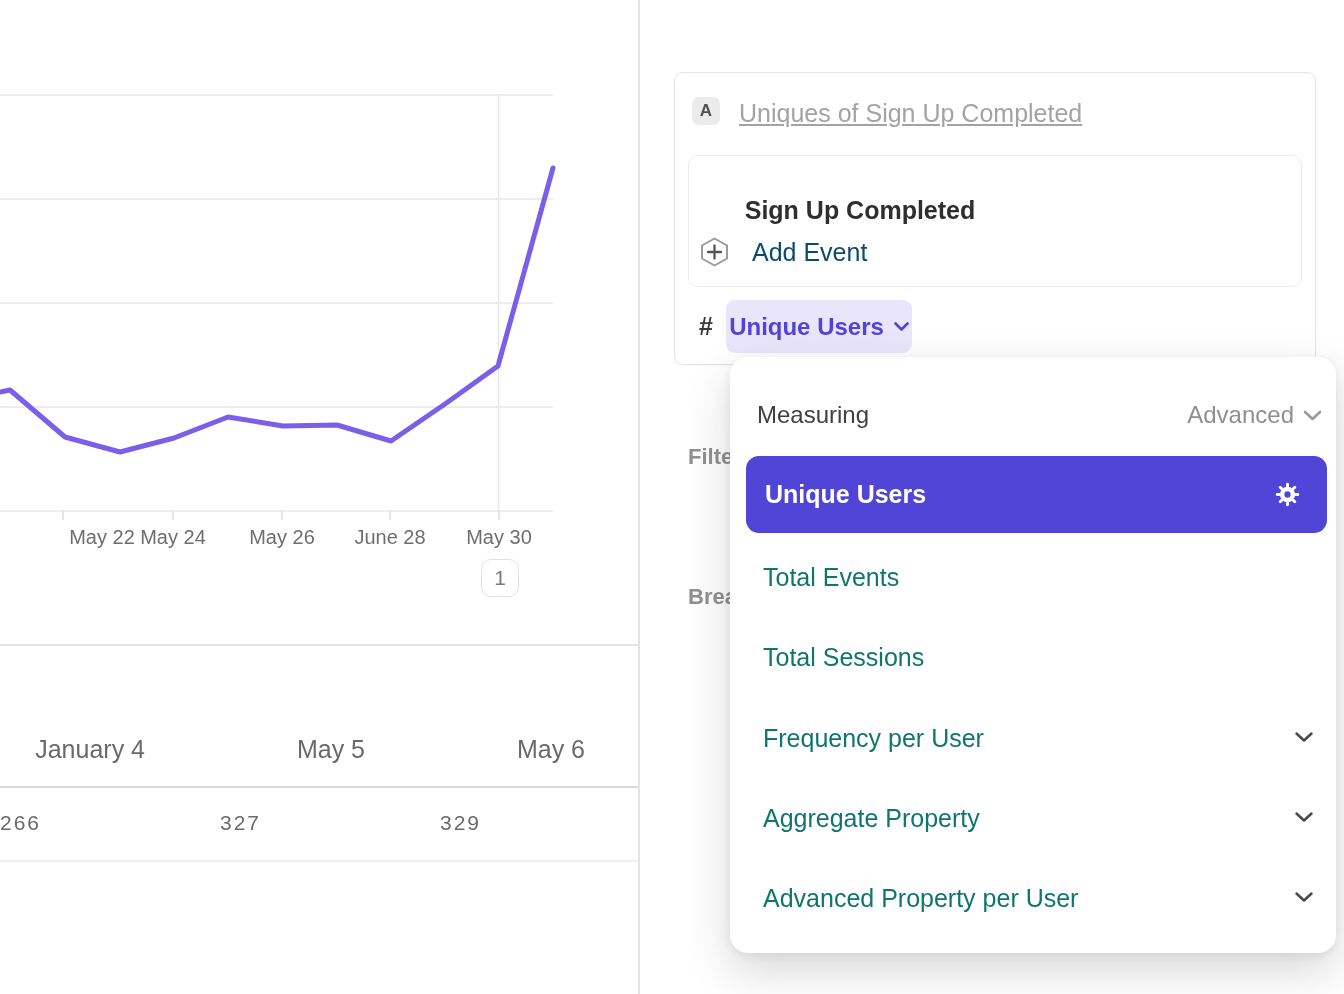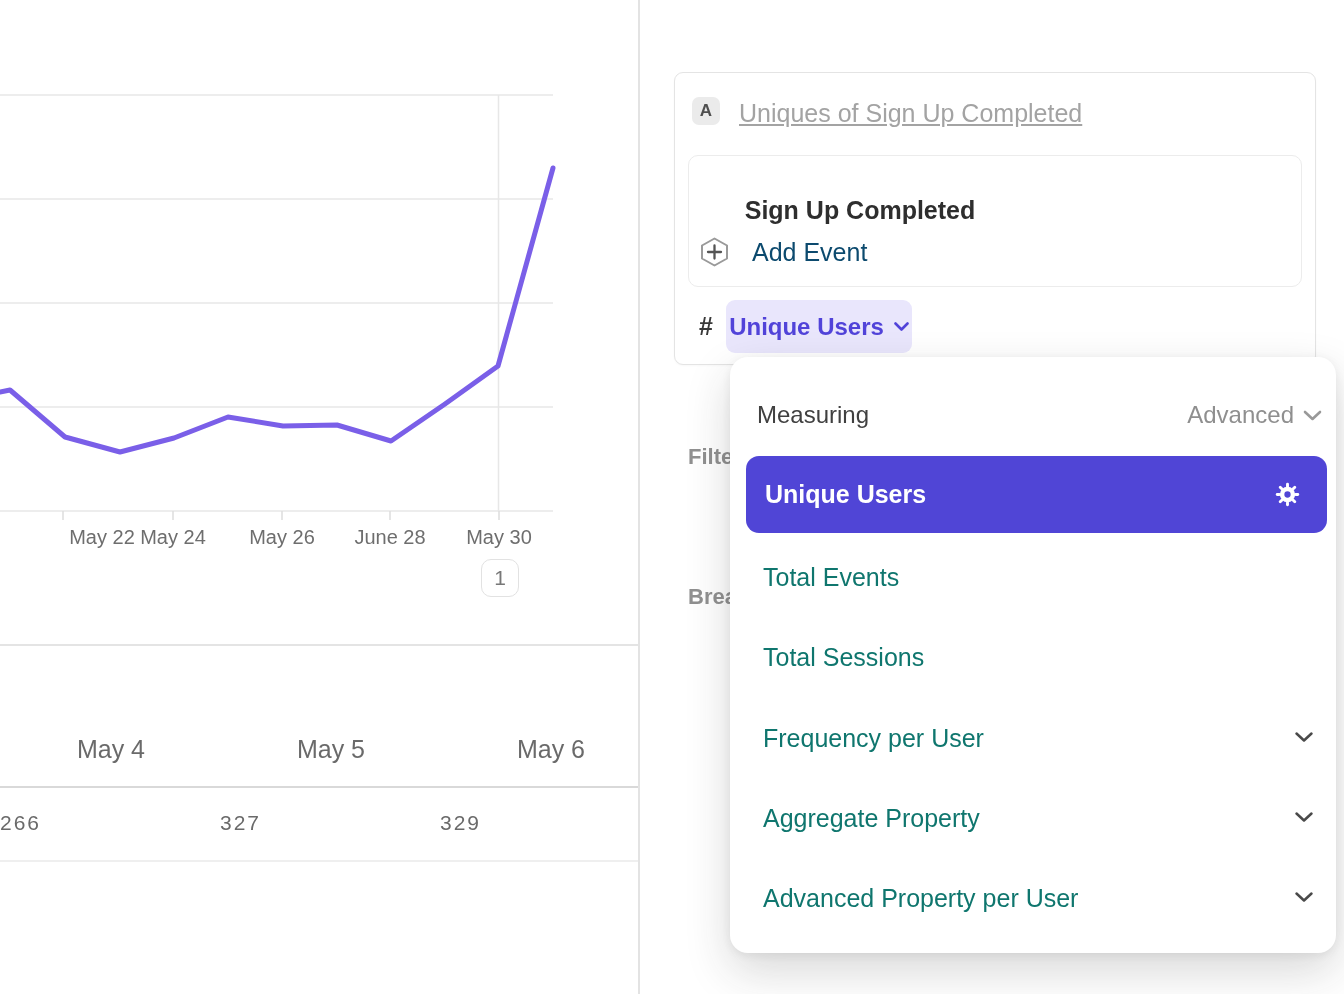--- a/index.html
+++ b/index.html
@@ -67,21 +67,21 @@
   <span class="abs tick-label" style="left:58px;  top:526px;margin-left:44px;">May 22</span>
   <span class="abs tick-label" style="left:173px; top:526px;">May 24</span>
   <span class="abs tick-label" style="left:282px; top:526px;">May 26</span>
   <span class="abs tick-label" style="left:390px; top:526px;">June 28</span>
   <span class="abs tick-label" style="left:499px; top:526px;">May 30</span>
 
   <div class="abs page-badge" style="left:481px; top:559px;">1</div>
 
   <div class="abs hdiv" style="left:0; top:644px; width:638px;"></div>
 
-  <div class="abs th" style="left:0;   top:735px;">May 4</div>
+  <div class="abs th" style="left:0;   top:735px;">January 4</div>
   <div class="abs th" style="left:220px; top:735px;">May 5</div>
   <div class="abs th" style="left:440px; top:735px;">May 6</div>
 
   <div class="abs hdiv" style="left:0; top:786px; width:638px; background:#d9d9d9;"></div>
 
   <div class="abs td" style="left:0;   top:811px;">266</div>
   <div class="abs td" style="left:220px; top:811px;">327</div>
   <div class="abs td" style="left:440px; top:811px;">329</div>
 
   <div class="abs hdiv" style="left:0; top:860px; width:638px; background:#efefef;"></div>

